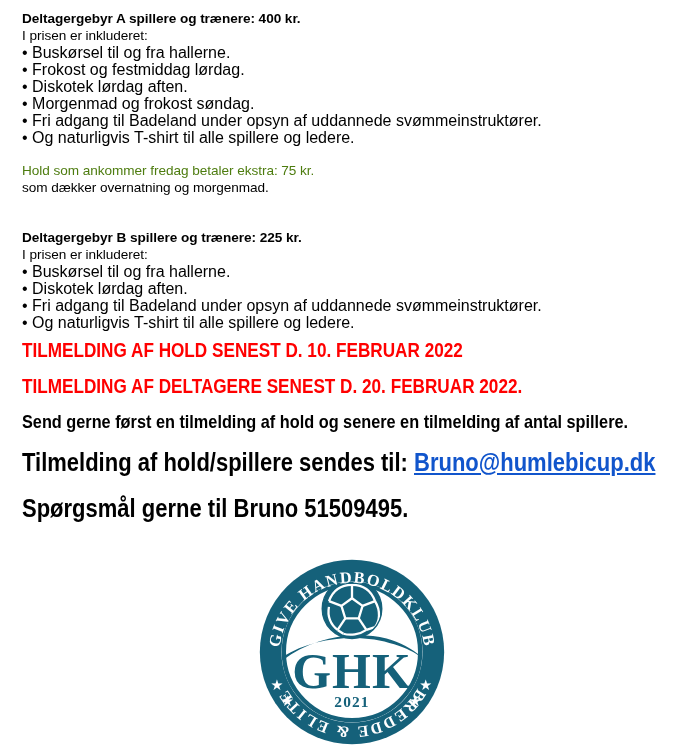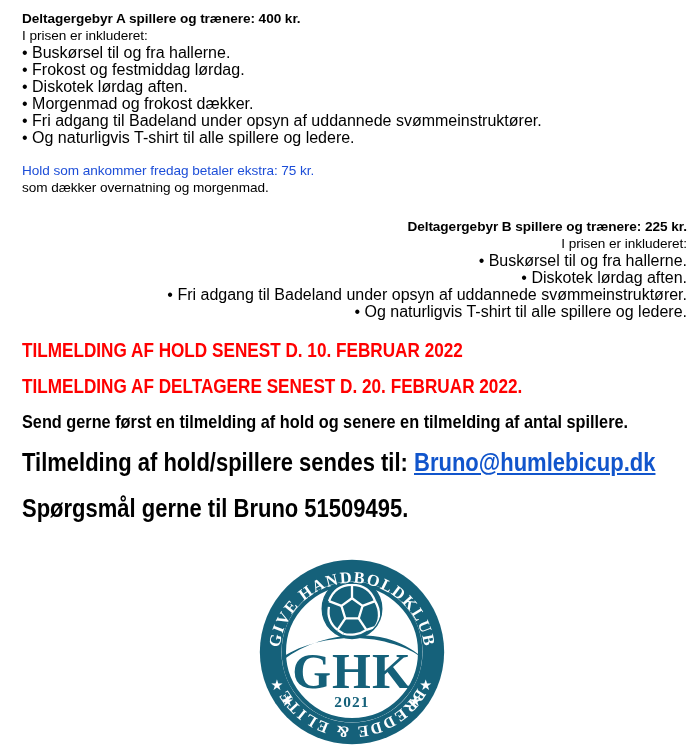--- a/index.html
+++ b/index.html
@@ -31,21 +31,21 @@
     right: 8px;
   }
   .line {
     font-size: 13.6px;
     line-height: 17px;
     white-space: nowrap;
     letter-spacing: -0.05px;
   }
   .line .lead  { font-weight: bold; margin-top: 40px; }
   .line .tail  { font-weight: bold; }
-  .line.red    { color: #1d4ed8; }
+  .line.red    { color: #4d7c0f; }
 
   
   .bullet { font-size: 16px; line-height: 17px; white-space: nowrap; }
 
   
   .headline {
     position: absolute;
     left: 22px;
     font-family: "Liberation Sans Narrow", "Liberation Sans", sans-serif;
     font-weight: bold;
@@ -106,31 +106,31 @@
 <body>
 
 <div class="page">
 
   <div class="block" style="top:10px;">
     <div class="line"><span class="lead">Deltagergebyr A spillere og trænere:</span><span class="tail"> 400 kr.</span></div>
     <div class="line">I prisen er inkluderet:</div>
     <div class="bullet">• Buskørsel til og fra hallerne.</div>
     <div class="bullet">• Frokost og festmiddag lørdag.</div>
     <div class="bullet">• Diskotek lørdag aften.</div>
-    <div class="bullet">• Morgenmad og frokost dækker.</div>
+    <div class="bullet">• Morgenmad og frokost søndag.</div>
     <div class="bullet">• Fri adgang til Badeland under opsyn af uddannede svømmeinstruktører.</div>
     <div class="bullet">• Og naturligvis T-shirt til alle spillere og ledere.</div>
   </div>
 
   <div class="block" style="top:162px;">
     <div class="line red">Hold som ankommer fredag betaler ekstra: 75 kr.</div>
     <div class="line">som dækker overnatning og morgenmad.</div>
   </div>
 
-  <div class="block" style="top:218px;text-align:right;">
+  <div class="block" style="top:229px;">
     <div class="line"><span class="lead">Deltagergebyr B spillere og trænere:</span><span class="tail"> 225 kr.</span></div>
     <div class="line">I prisen er inkluderet:</div>
     <div class="bullet">• Buskørsel til og fra hallerne.</div>
     <div class="bullet">• Diskotek lørdag aften.</div>
     <div class="bullet">• Fri adgang til Badeland under opsyn af uddannede svømmeinstruktører.</div>
     <div class="bullet">• Og naturligvis T-shirt til alle spillere og ledere.</div>
   </div>
 
   <div class="headline red h-deadline1">TILMELDING AF HOLD SENEST D. 10. FEBRUAR 2022</div>
   <div class="headline red h-deadline2">TILMELDING AF DELTAGERE SENEST D. 20. FEBRUAR 2022.</div>

